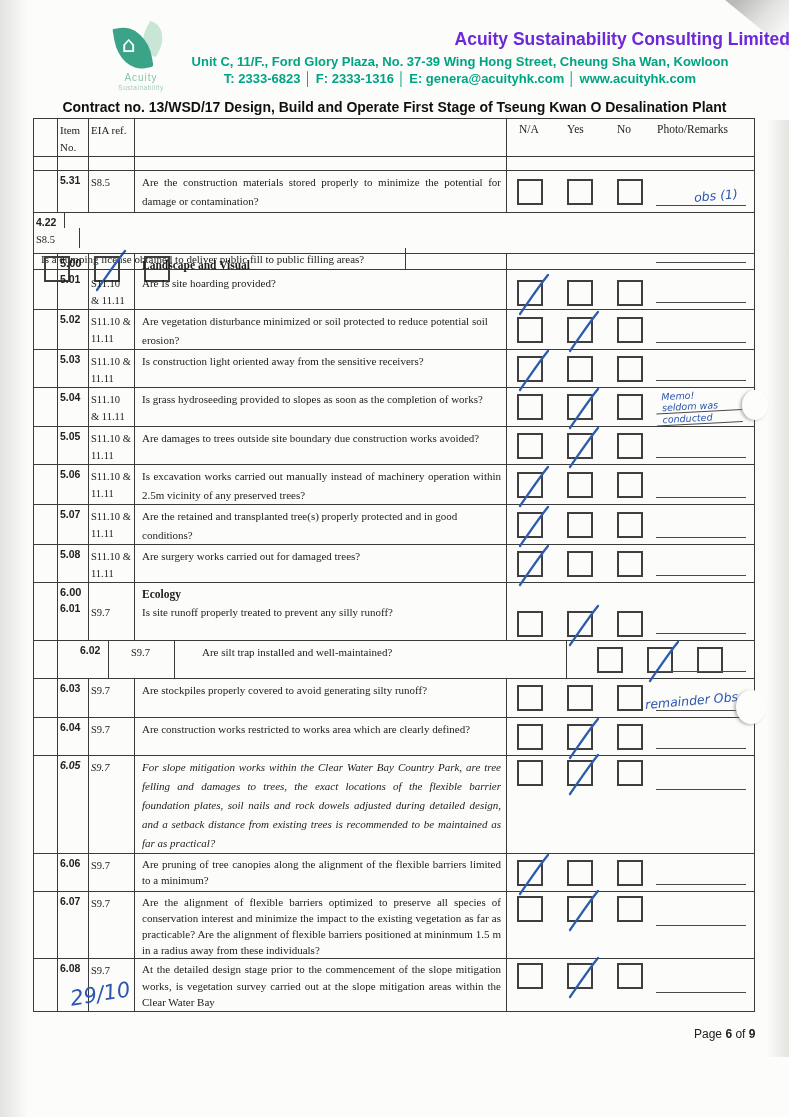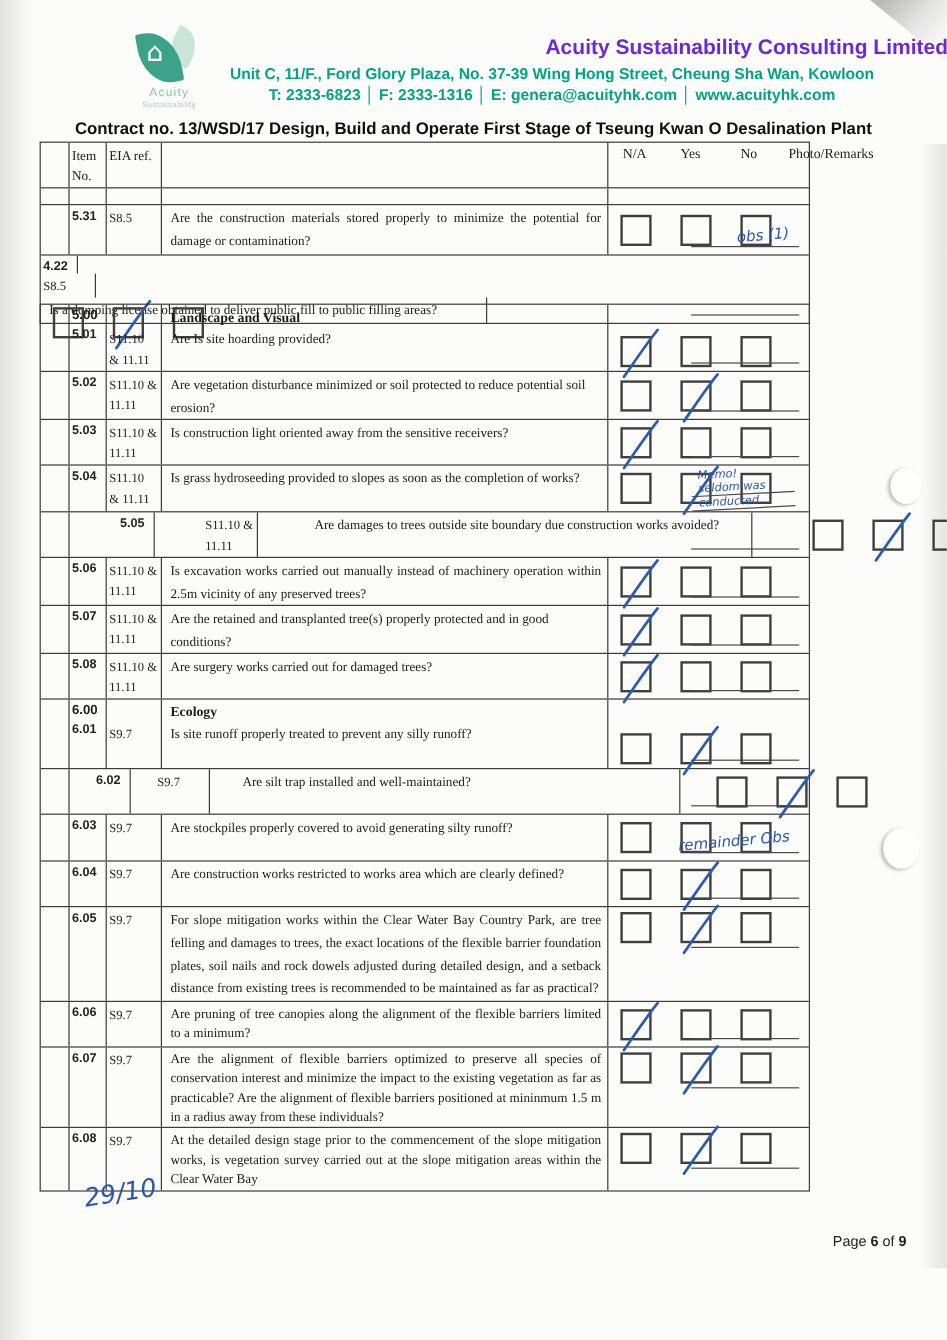--- a/index.html
+++ b/index.html
@@ -28,21 +28,21 @@
     font-family:"Liberation Sans",sans-serif;font-size:10px;letter-spacing:1px;}
   .logo-sub{position:absolute;left:0;top:60px;width:86px;text-align:center;color:#a3cdb9;
     font-family:"Liberation Sans",sans-serif;font-size:6.5px;letter-spacing:.5px;}
   .company{position:absolute;left:250px;top:29px;width:540px;text-align:right;
     font-family:"Liberation Sans",sans-serif;font-weight:bold;font-size:17.5px;color:#6d28d9;}
   .hdr-lines{position:absolute;left:100px;top:53px;width:720px;text-align:center;
     font-family:"Liberation Sans",sans-serif;font-weight:600;font-size:13px;color:#00a483;line-height:17px;}
   .contract{position:absolute;left:0;top:99px;width:789px;text-align:center;
     font-family:"Liberation Sans",sans-serif;font-weight:bold;font-size:14px;color:#101010;}
   
-  .tbl{position:absolute;left:33px;width:642px;border:1.6px solid #3b3b3b;box-sizing:border-box;background:transparent;}
+  .tbl{position:absolute;left:33px;width:722px;border:1.6px solid #3b3b3b;box-sizing:border-box;background:transparent;}
   #tbl1{top:118px;} #tbl2{top:253px;}
   .trow{display:flex;border-top:1.4px solid #3b3b3b;box-sizing:border-box;align-items:stretch;}
   .trow:first-child{border-top:none;}
   .c-blank{width:24px;border-right:1.4px solid #3b3b3b;box-sizing:border-box;flex:none;}
   .c-item{width:31px;border-right:1.4px solid #3b3b3b;box-sizing:border-box;flex:none;
     font-family:"Liberation Sans",sans-serif;font-size:10.5px;font-weight:600;padding:3px 0 0 2px;color:#222;}
   .c-eia{width:46px;border-right:1.4px solid #3b3b3b;box-sizing:border-box;flex:none;
     font-size:10.5px;line-height:17px;padding:3px 16px 0 2px;white-space:nowrap;overflow:visible;}
   .c-q{width:372px;border-right:1.4px solid #3b3b3b;box-sizing:border-box;flex:none;
     font-size:11px;line-height:18.5px;padding:2px 5px 0 7px;overflow:hidden;}
@@ -259,21 +259,21 @@
           </svg>
         </div>
         <div class="box box-no v-center"></div>
         <div class="hand hand-sm">
           <span>Memo!</span>
           <span>seldom was</span>
           <span>conducted</span>
         </div>
       </div>
     </div>
-    <div class="trow" style="min-height: 38px; gap: 40px;">
+    <div class="trow" style="min-height: 38px;">
       <div class="c-blank"></div>
       <div class="c-item">
         <div class="">5.05</div>
       </div>
       <div class="c-eia">
         <div>S11.10 &amp;</div>
         <div>11.11</div>
       </div>
       <div class="c-q">
         <div class="">Are damages to trees outside site boundary due construction works avoided?</div>
@@ -440,21 +440,21 @@
         <div class="box box-na v-center"></div>
         <div class="box box-yes v-center">
           <svg class="tick" viewBox="0 0 44 48" xmlns="http://www.w3.org/2000/svg">
             <path d="M9 44 C16 34 28 16 37 5"></path>
           </svg>
         </div>
         <div class="box box-no v-center"></div>
         <div class="rline rline-b"></div>
       </div>
     </div>
-    <div class="trow" style="min-height: 75px;">
+    <div class="trow" style="min-height: 75px; font-style: italic;">
       <div class="c-blank"></div>
       <div class="c-item">
         <div class="">6.05</div>
       </div>
       <div class="c-eia">
         <div>S9.7</div>
       </div>
       <div class="c-q just" style="line-height: 19px;">
         <div class="">For slope mitigation works within the Clear Water Bay Country Park, are tree felling and damages to trees, the exact locations of the flexible barrier foundation plates, soil nails and rock dowels adjusted during detailed design, and a setback distance from existing trees is recommended to be maintained as far as practical?</div>
       </div>

